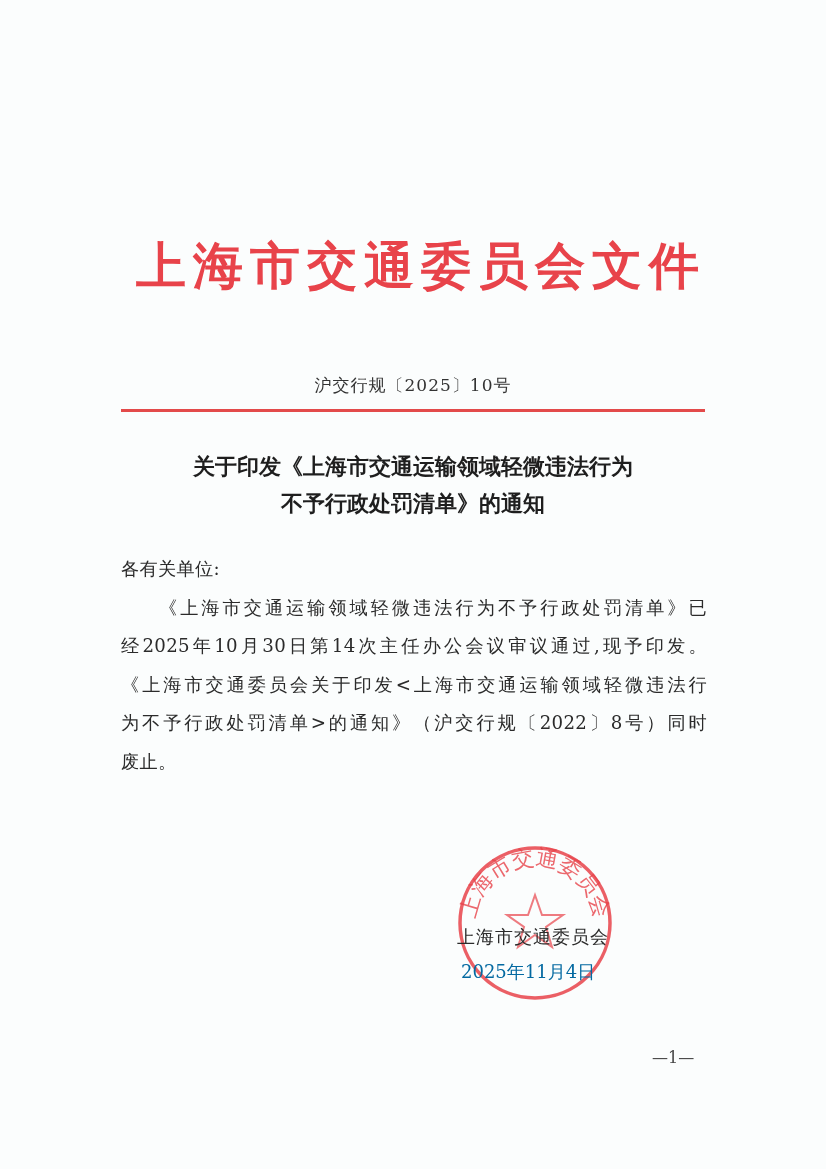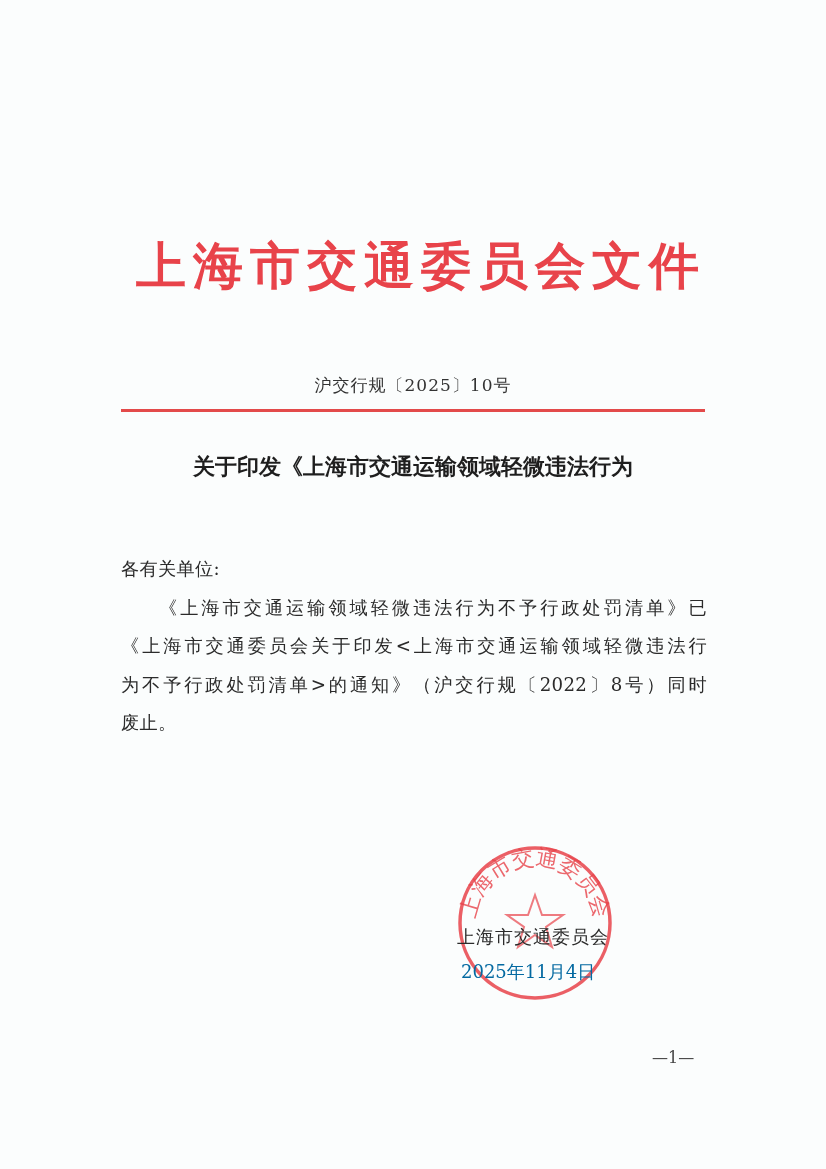--- a/index.html
+++ b/index.html
@@ -25,25 +25,27 @@
 </style>
 </head>
 <body>
 
 <div class="header-title">上海市交通委员会文件</div>
 <div class="doc-number">沪交行规〔2025〕10号</div>
 <div class="red-rule"></div>
 
 <div class="title">
   <div>关于印发《上海市交通运输领域轻微违法行为</div>
+  <div>不予行政处罚清单》的通知</div>
 </div>
 
 <div class="body">
   <p class="salutation last">各有关单位:</p>
   <p class="indent">《上海市交通运输领域轻微违法行为不予行政处罚清单》已</p>
+  <p>经2025年10月30日第14次主任办公会议审议通过,现予印发。</p>
   <p>《上海市交通委员会关于印发&lt;上海市交通运输领域轻微违法行</p>
   <p>为不予行政处罚清单&gt;的通知》（沪交行规〔2022〕8号）同时</p>
   <p class="last">废止。</p>
 </div>
 
 <svg class="seal" viewBox="0 0 160 160">
   <circle cx="80" cy="80" r="75" fill="none" stroke="#e8434a" stroke-width="3.5" opacity="0.85"></circle>
   <polygon points="80,52 87,72 108,72 91,84 97,104 80,92 63,104 69,84 52,72 73,72" fill="none" stroke="#e8434a" stroke-width="2" opacity="0.7"></polygon>
   <defs>
       <path id="sealArc" d="M 28 112 A 60 60 0 1 1 132 112"></path>

